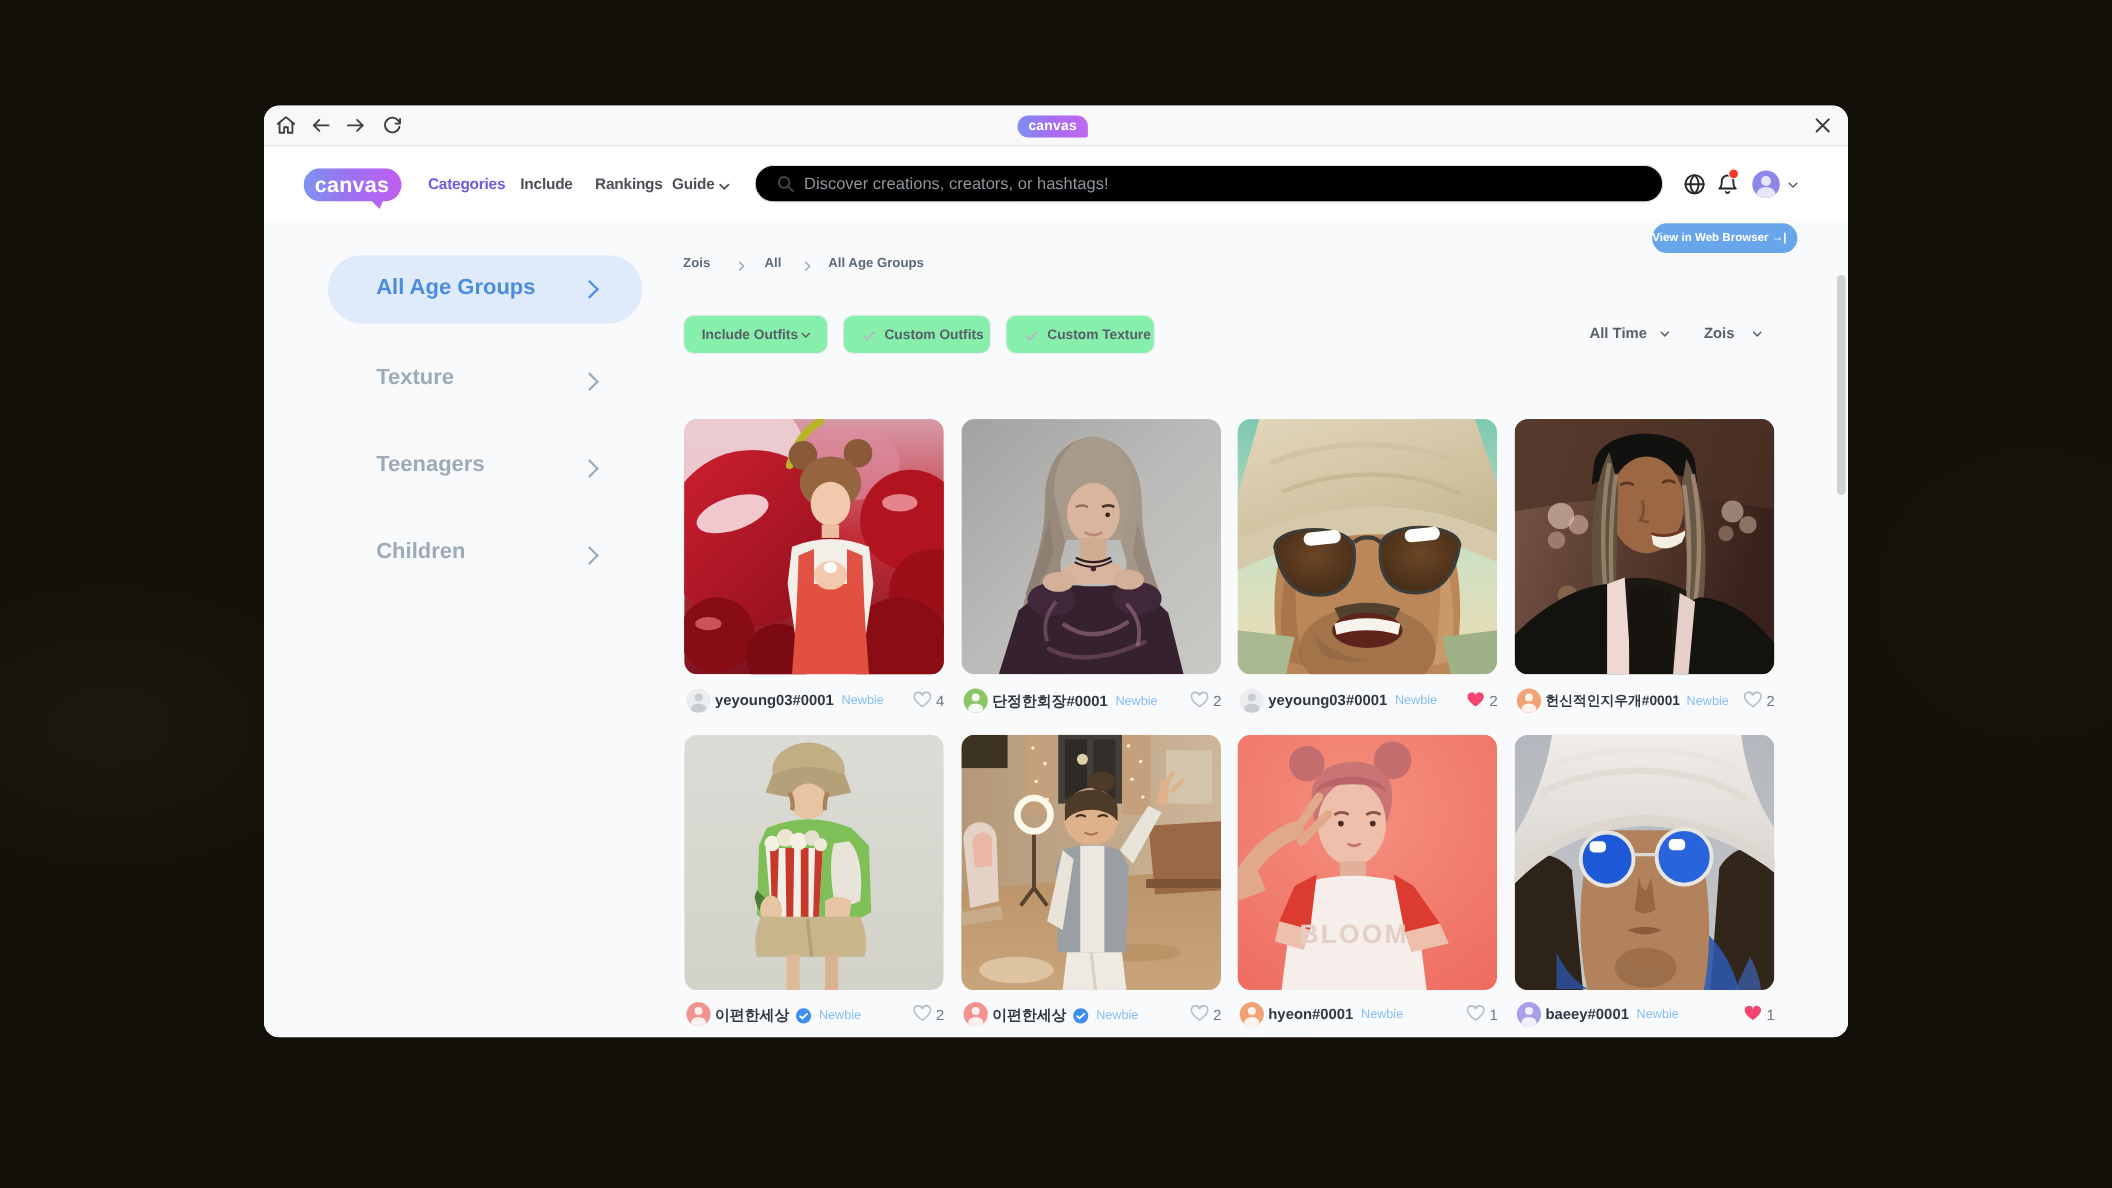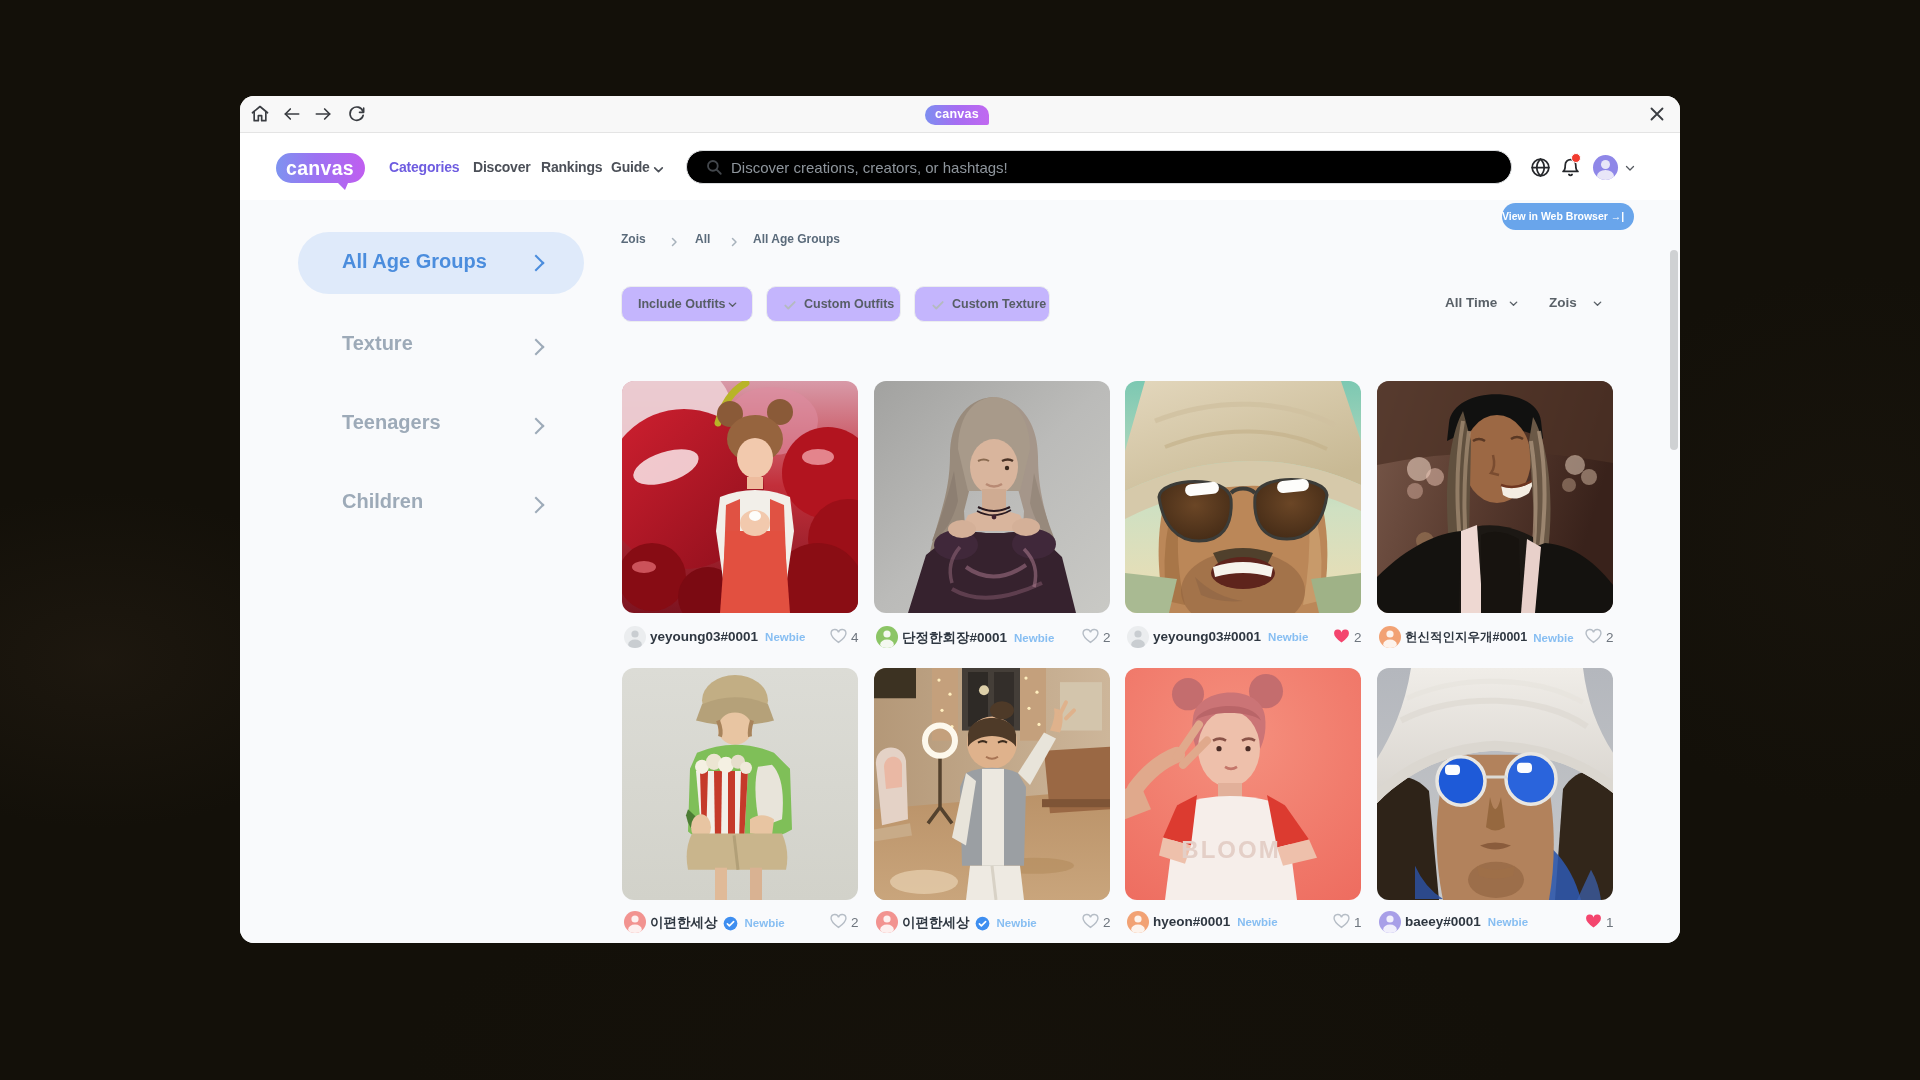--- a/index.html
+++ b/index.html
@@ -18,27 +18,27 @@
 .navbar { position:absolute; left:0; top:38px; width:1440px; height:66px; background:#fff; }
 .logo { position:absolute; }
 .navlink { position:absolute; top:25px; font-size:14px; font-weight:bold; color:#4c5058; letter-spacing:-.2px; }
 .search { position:absolute; left:446px; top:16px; width:826px; height:34px; border:1px solid #dadcde; border-radius:17px; background:#000000; }
 .search .ph { position:absolute; left:44px; top:8px; font-size:15px; color:#8e959c; }
 .content { position:absolute; left:0; top:104px; width:1440px; height:743px; background:#f9fafc; }
 .pill-sel { position:absolute; left:58px; top:136px; width:286px; height:62px; background:#dfeafa; border-radius:31px; }
 .side-item { position:absolute; left:102px; font-size:20px; font-weight:bold; color:#9daab8; }
 .side-chev { position:absolute; left:290px; width:12px; height:12px; border-right:2.5px solid #9daab8; border-bottom:2.5px solid #9daab8; transform:rotate(-45deg); }
 .crumb { position:absolute; top:136px; font-size:12px; font-weight:bold; color:#5a6a7a; }
-.chip { position:absolute; top:190px; height:36px; background:#c4b5fd; border:1px solid #ebedee; border-radius:10px; font-size:12.5px; font-weight:bold; color:#575e66; line-height:34px; text-align:center; white-space:nowrap; }
+.chip { position:absolute; top:190px; height:36px; background:#86efac; border:1px solid #ebedee; border-radius:10px; font-size:12.5px; font-weight:bold; color:#575e66; line-height:34px; text-align:center; white-space:nowrap; }
 .rfilter { position:absolute; top:199px; font-size:13.5px; font-weight:bold; color:#5a6168; }
 .card-img { position:absolute; width:236px; height:232px; border-radius:12px; overflow:hidden; }
 .foot { position:absolute; width:236px; height:30px; }
 .favatar { position:absolute; left:2px; top:3px; width:22px; height:22px; border-radius:50%; overflow:hidden; }
 .fname { position:absolute; left:28px; top:6px; display:flex; align-items:center; font-size:13.5px; font-weight:bold; color:#2f3741; white-space:nowrap; }
-.fnewbie { font-size:11.5px; font-weight:bold; color:#87bef2; }
+.fnewbie { font-size:11.5px; font-weight:normal; color:#87bef2; }
 .fcount { position:absolute; top:7px; font-size:13.5px; color:#6e757e; }
 .scrollbar { position:absolute; left:1430px; top:154px; width:8px; height:200px; background:#cfd1d3; border-radius:4px; }
 .viewbtn { position:absolute; left:1262px; top:107px; width:132px; height:27px; background:#69a5eb; border-radius:13.5px; color:#fff; font-size:10.5px; font-weight:bold; text-align:left; line-height:27px; letter-spacing:0; white-space:nowrap; }
 </style>
 </head>
 <body>
 <div class="win">
   <div class="titlebar">
     <svg class="tico" style="left:10px" viewBox="0 0 24 24" fill="none" stroke="#3a3d42" stroke-width="2" stroke-linecap="round" stroke-linejoin="round">
         <path d="M3 10.5 12 3l9 7.5"></path>
@@ -71,21 +71,21 @@
               <stop offset="0" stop-color="#7e93f0"></stop>
               <stop offset=".45" stop-color="#9c72f2"></stop>
               <stop offset="1" stop-color="#c05ef0"></stop>
             </linearGradient>
           </defs>
         <path d="M15 0 H74 a15 15 0 0 1 15 15 a15 15 0 0 1 -15 15 h-2 l-3 7 -7 -7 H15 A15 15 0 0 1 0 15 A15 15 0 0 1 15 0 Z" fill="url(#lg1)"></path>
         <text x="44" y="21.5" text-anchor="middle" font-family="Liberation Sans, sans-serif" font-size="19.5" font-weight="bold" fill="#fff" letter-spacing=".3">canvas</text>
       </svg>
     </div>
     <div class="navlink" style="left:149px; color:#6e5ce0;">Categories</div>
-    <div class="navlink" style="left:233px;">Discover</div>
+    <div class="navlink" style="left:233px;">Include</div>
     <div class="navlink" style="left:301px;">Rankings</div>
     <div class="navlink" style="left:371px;">Guide</div>
     <svg style="position:absolute;left:412px;top:29px;width:13px;height:13px;" viewBox="0 0 24 24" fill="none" stroke="#4c5058" stroke-width="3" stroke-linecap="round" stroke-linejoin="round">
         <path d="M5 9l7 7 7-7"></path>
       </svg>
     <div class="search">
       <svg style="position:absolute;left:18px;top:7px;width:18px;height:18px;" viewBox="0 0 24 24" fill="none" stroke="#43474c" stroke-width="2.4" stroke-linecap="round">
           <circle cx="10.5" cy="10.5" r="6.5"></circle>
           <path d="M15.5 15.5 21 21"></path>
         </svg>

